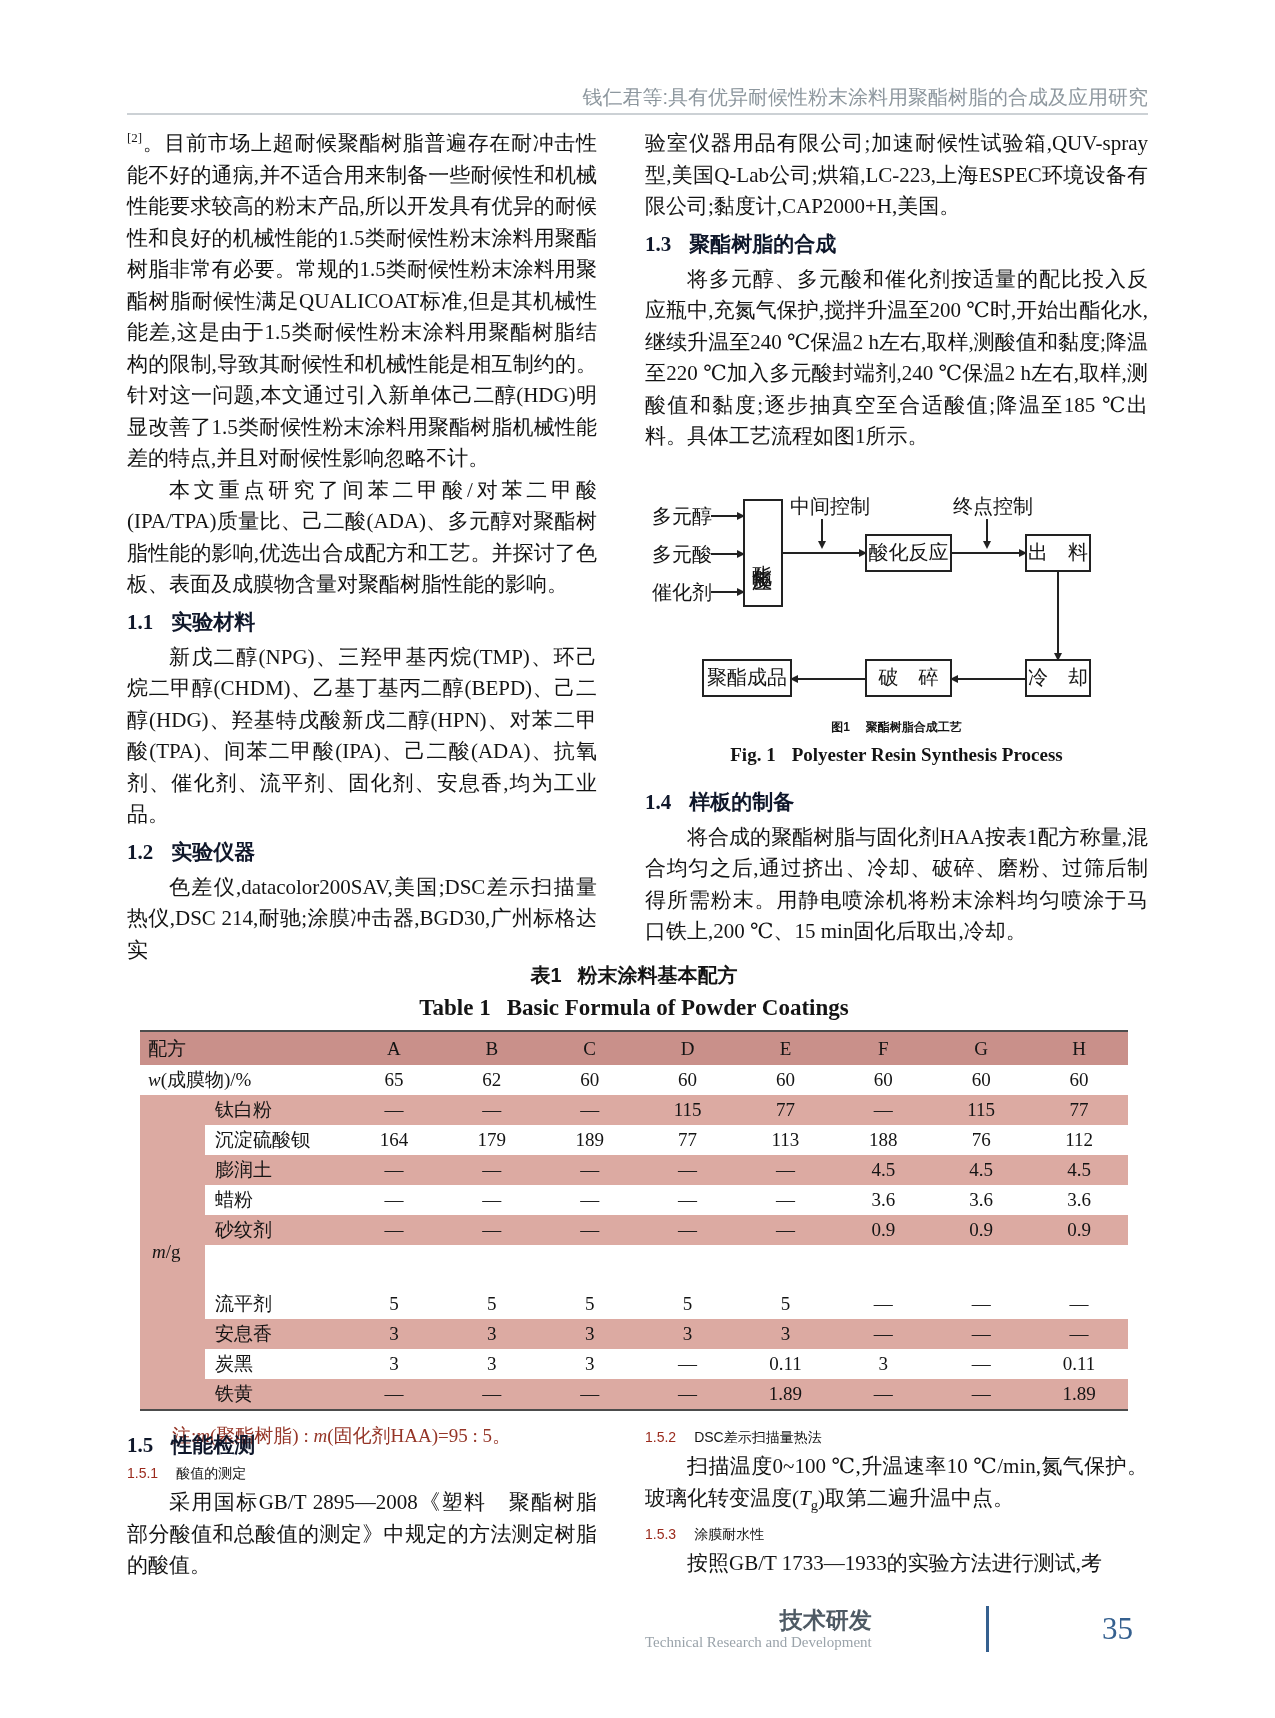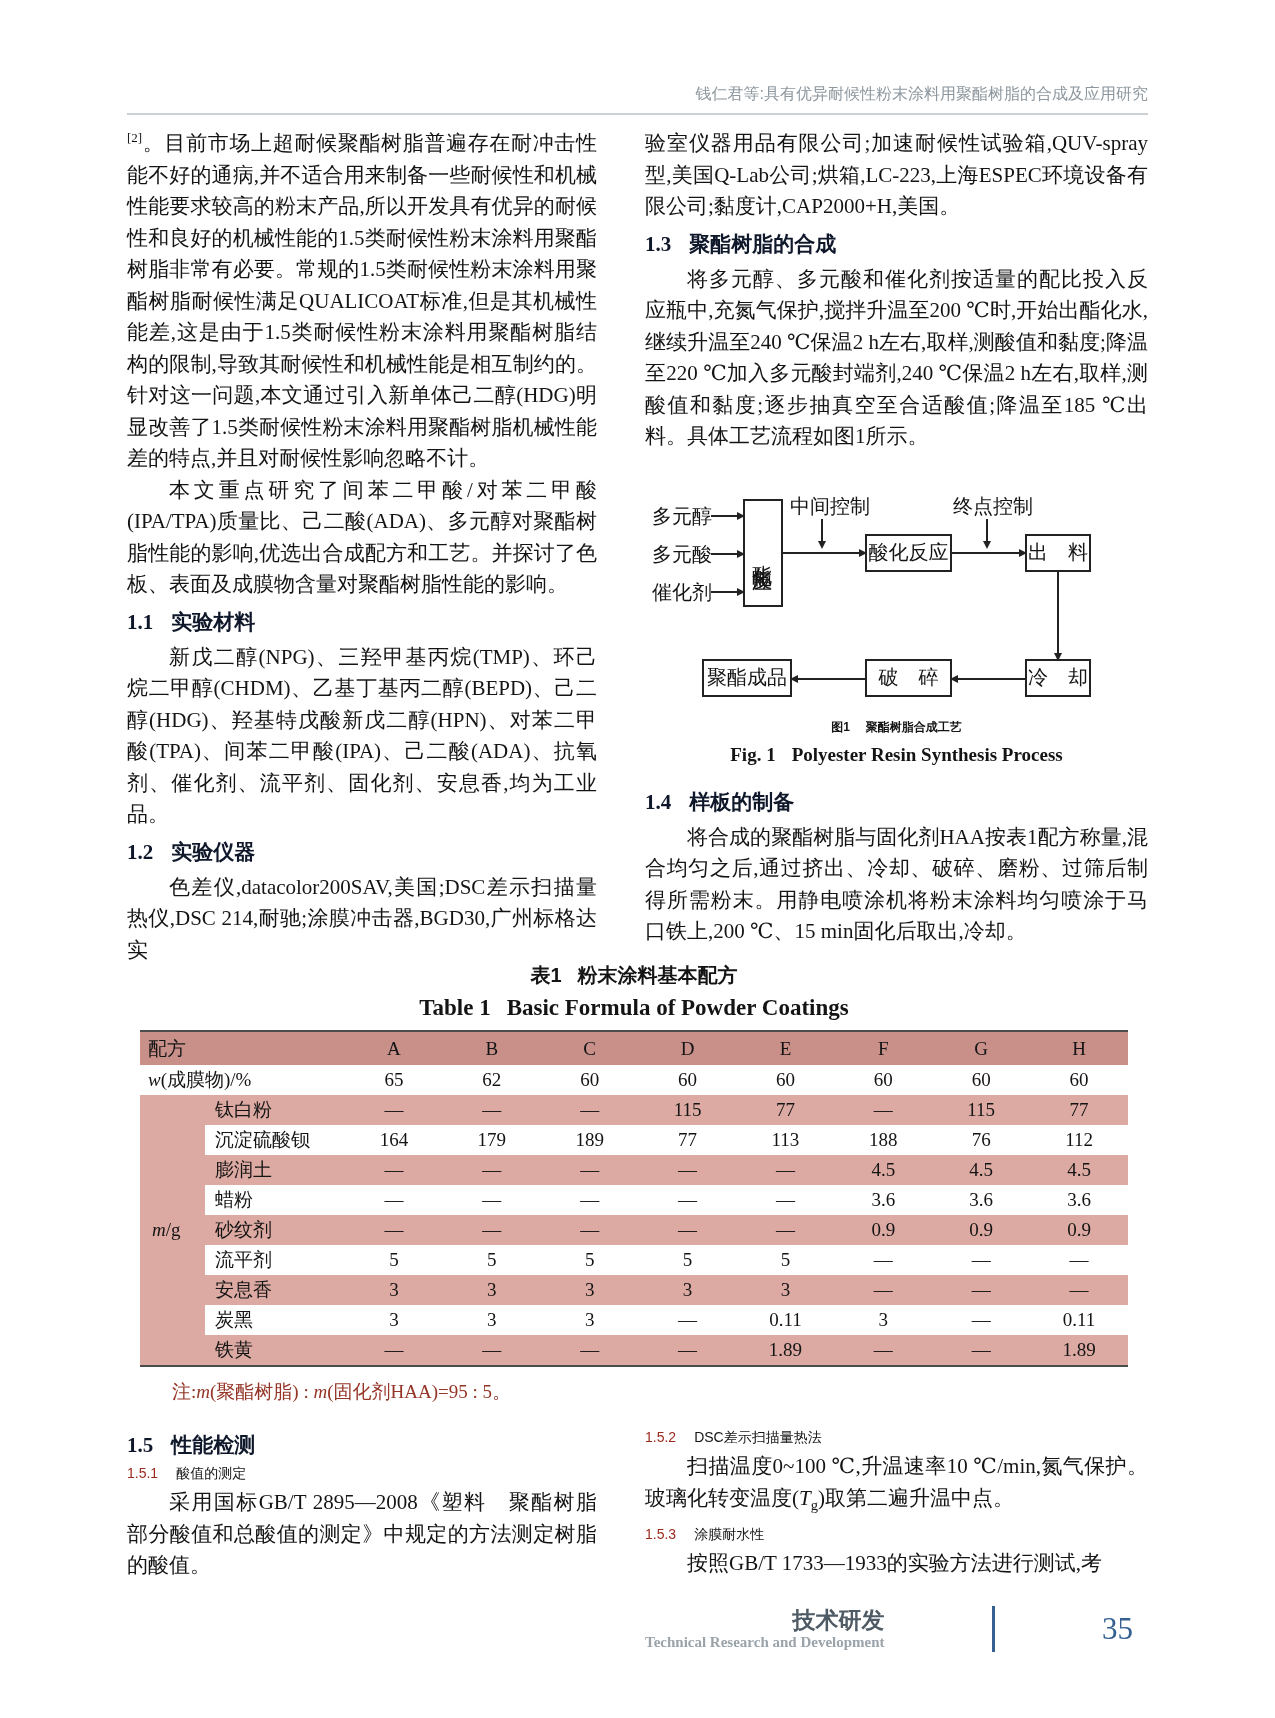--- a/index.html
+++ b/index.html
@@ -4,21 +4,21 @@
 <style>
   html,body { margin:0; padding:0; background:#e8e8e8; }
   .page {
     position:relative; width:1275px; height:1718px; margin:0 auto;
     background:#ffffff; overflow:hidden;
     font-family:"Liberation Serif","DejaVu Serif",serif; color:#141414;
   }
   
   .running-head {
     position:absolute; top:84px; left:127px; width:1021px;
-    text-align:right; color:#8d979e; font-size:16px;
+    text-align:right; color:#8d979e; font-size:20px;
     font-family:"Liberation Sans","DejaVu Sans",sans-serif;
   }
   .head-rule { position:absolute; top:113px; left:127px; width:1021px; height:2px; background:#ccd1d5; }
 
   
   .col { position:absolute; top:128px; }
   .col-left  { left:127px; width:470px; }
   .col-right { left:645px; width:503px; }
   .col-bl { position:absolute; left:127px; top:1424px; width:470px; }
   .col-br { position:absolute; left:645px; top:1424px; width:503px; }
@@ -75,21 +75,21 @@
   .tbl-note { margin-top:12px; padding-left:32px; color:#953527; font-size:19px; }
   .it { font-style:italic; }
   .sub { vertical-align:sub; font-size:0.7em; }
 
   
   .footer { position:absolute; left:645px; top:1598px; width:488px;
             display:flex; justify-content:space-between; align-items:center;margin-top:8px; }
   .footer-text { text-align:right; }
   .footer-cn { color:#4e5a64; font-family:"Liberation Sans","DejaVu Sans",sans-serif;
                font-weight:bold; font-size:23px; line-height:26px; }
-  .footer-en { color:#9aa3aa; font-weight:bold; font-size:15px; line-height:18px; }
+  .footer-en { color:#9aa3aa; font-weight:normal; font-size:15px; line-height:18px; }
   .footer-bar { width:3px; height:46px; background:#35608f; margin:0 9px 0 10px; }
   .footer-num { color:#35608f; font-size:31px; }
 </style>
 </head>
 <body>
 
 <div class="page">
 
   <div class="running-head">钱仁君等:具有优异耐候性粉末涂料用聚酯树脂的合成及应用研究</div>
   <div class="head-rule"></div>
@@ -231,21 +231,21 @@
               <span class="sub-label">砂纹剂</span>
               <span class="tcell">—</span>
               <span class="tcell">—</span>
               <span class="tcell">—</span>
               <span class="tcell">—</span>
               <span class="tcell">—</span>
               <span class="tcell">0.9</span>
               <span class="tcell">0.9</span>
               <span class="tcell">0.9</span>
             </div>
-          <div class="trow" style="background:#ffffff;">
+          <div class="trow" style="background:#ffffff;margin-top:44px;">
               <span class="sub-label">流平剂</span>
               <span class="tcell">5</span>
               <span class="tcell">5</span>
               <span class="tcell">5</span>
               <span class="tcell">5</span>
               <span class="tcell">5</span>
               <span class="tcell">—</span>
               <span class="tcell">—</span>
               <span class="tcell">—</span>
             </div>

